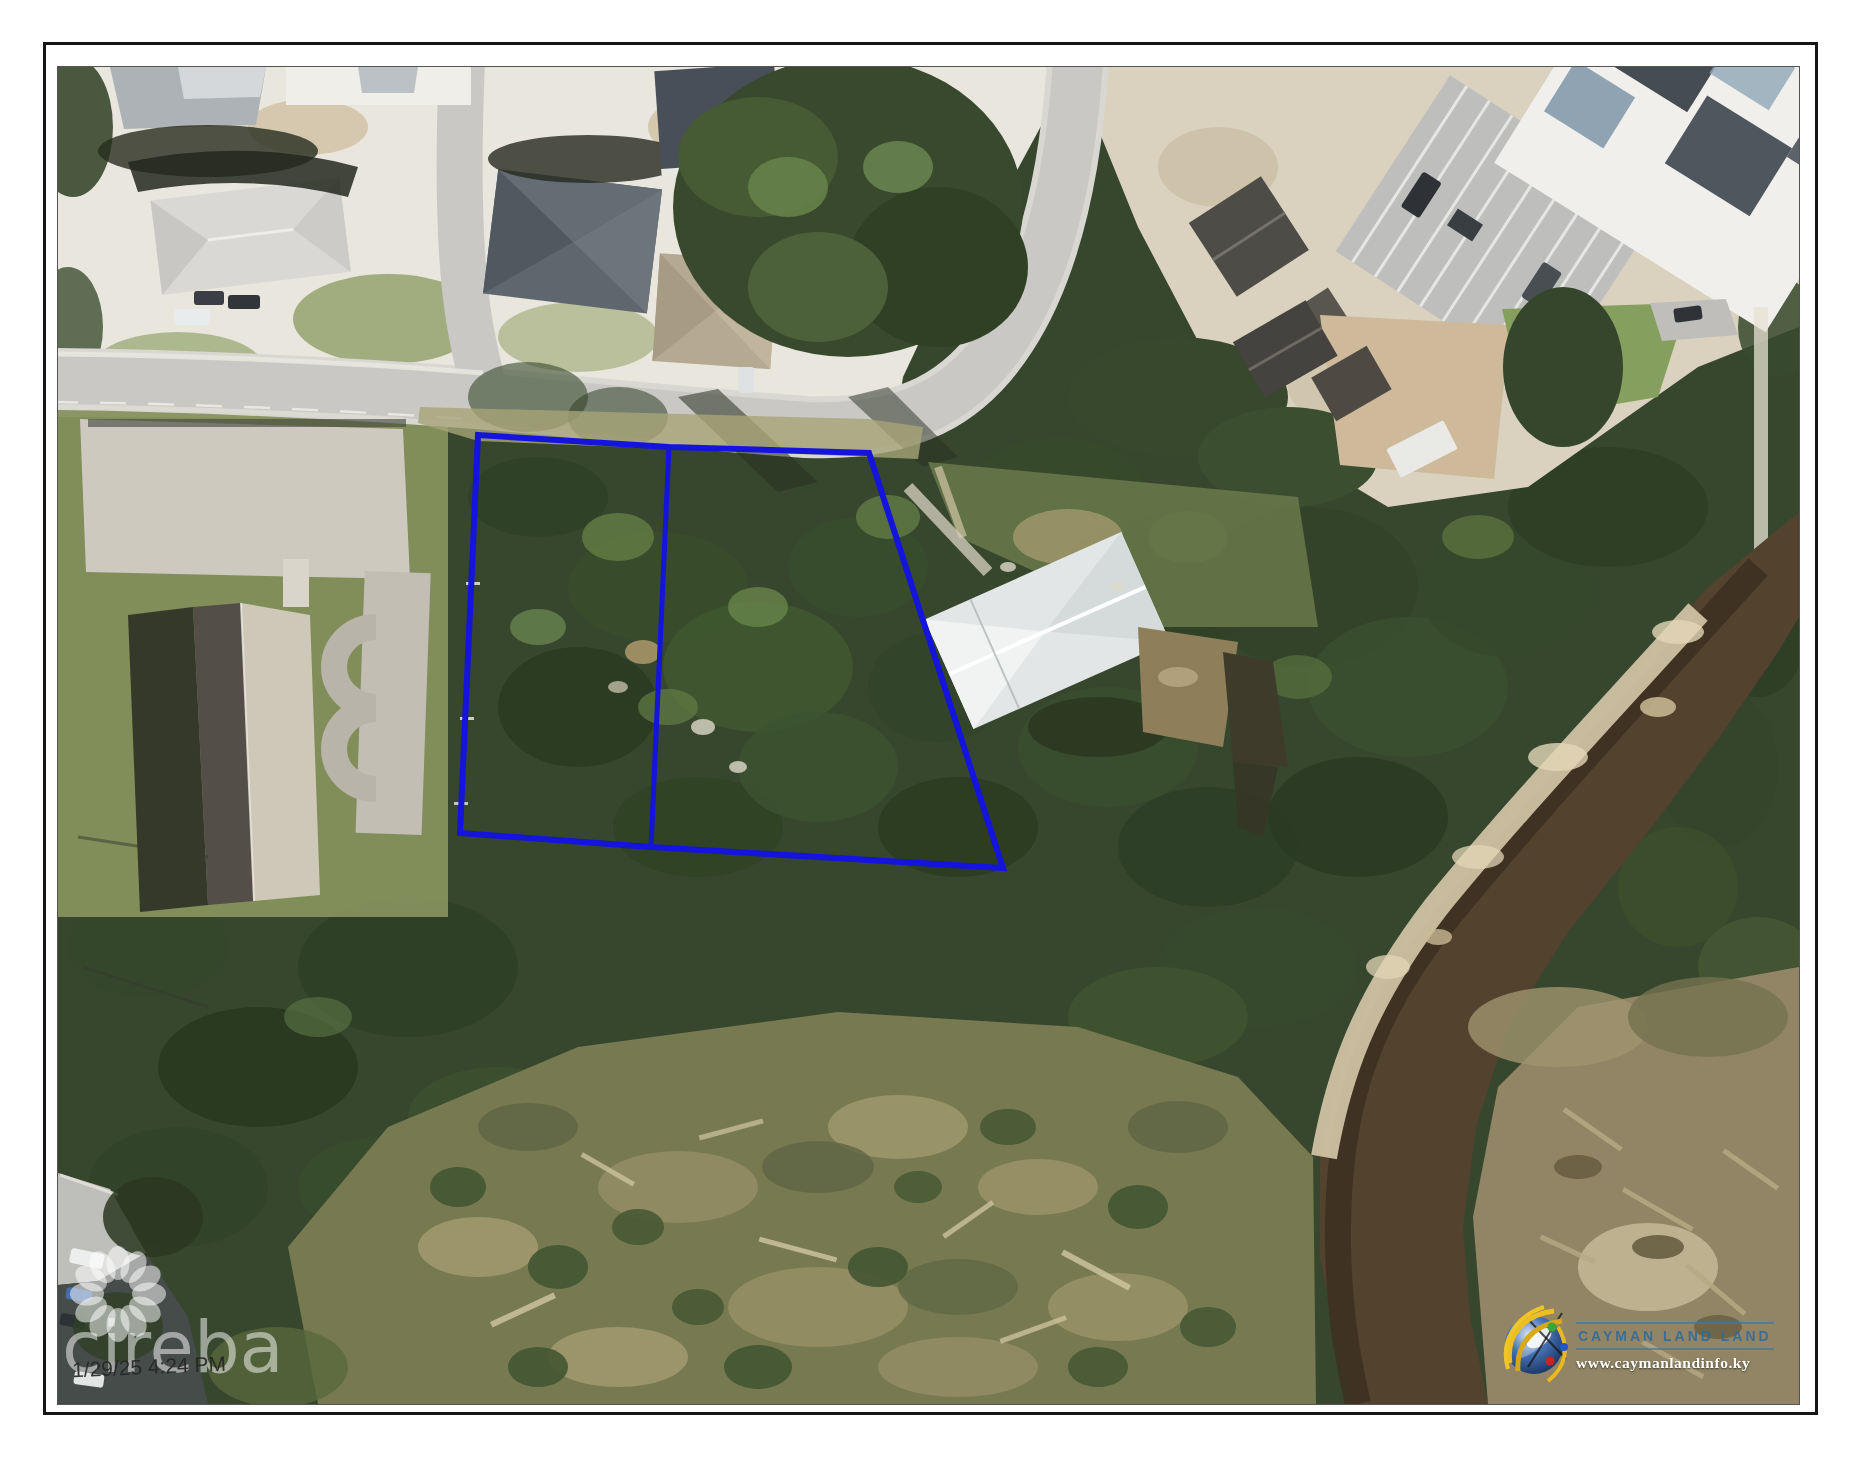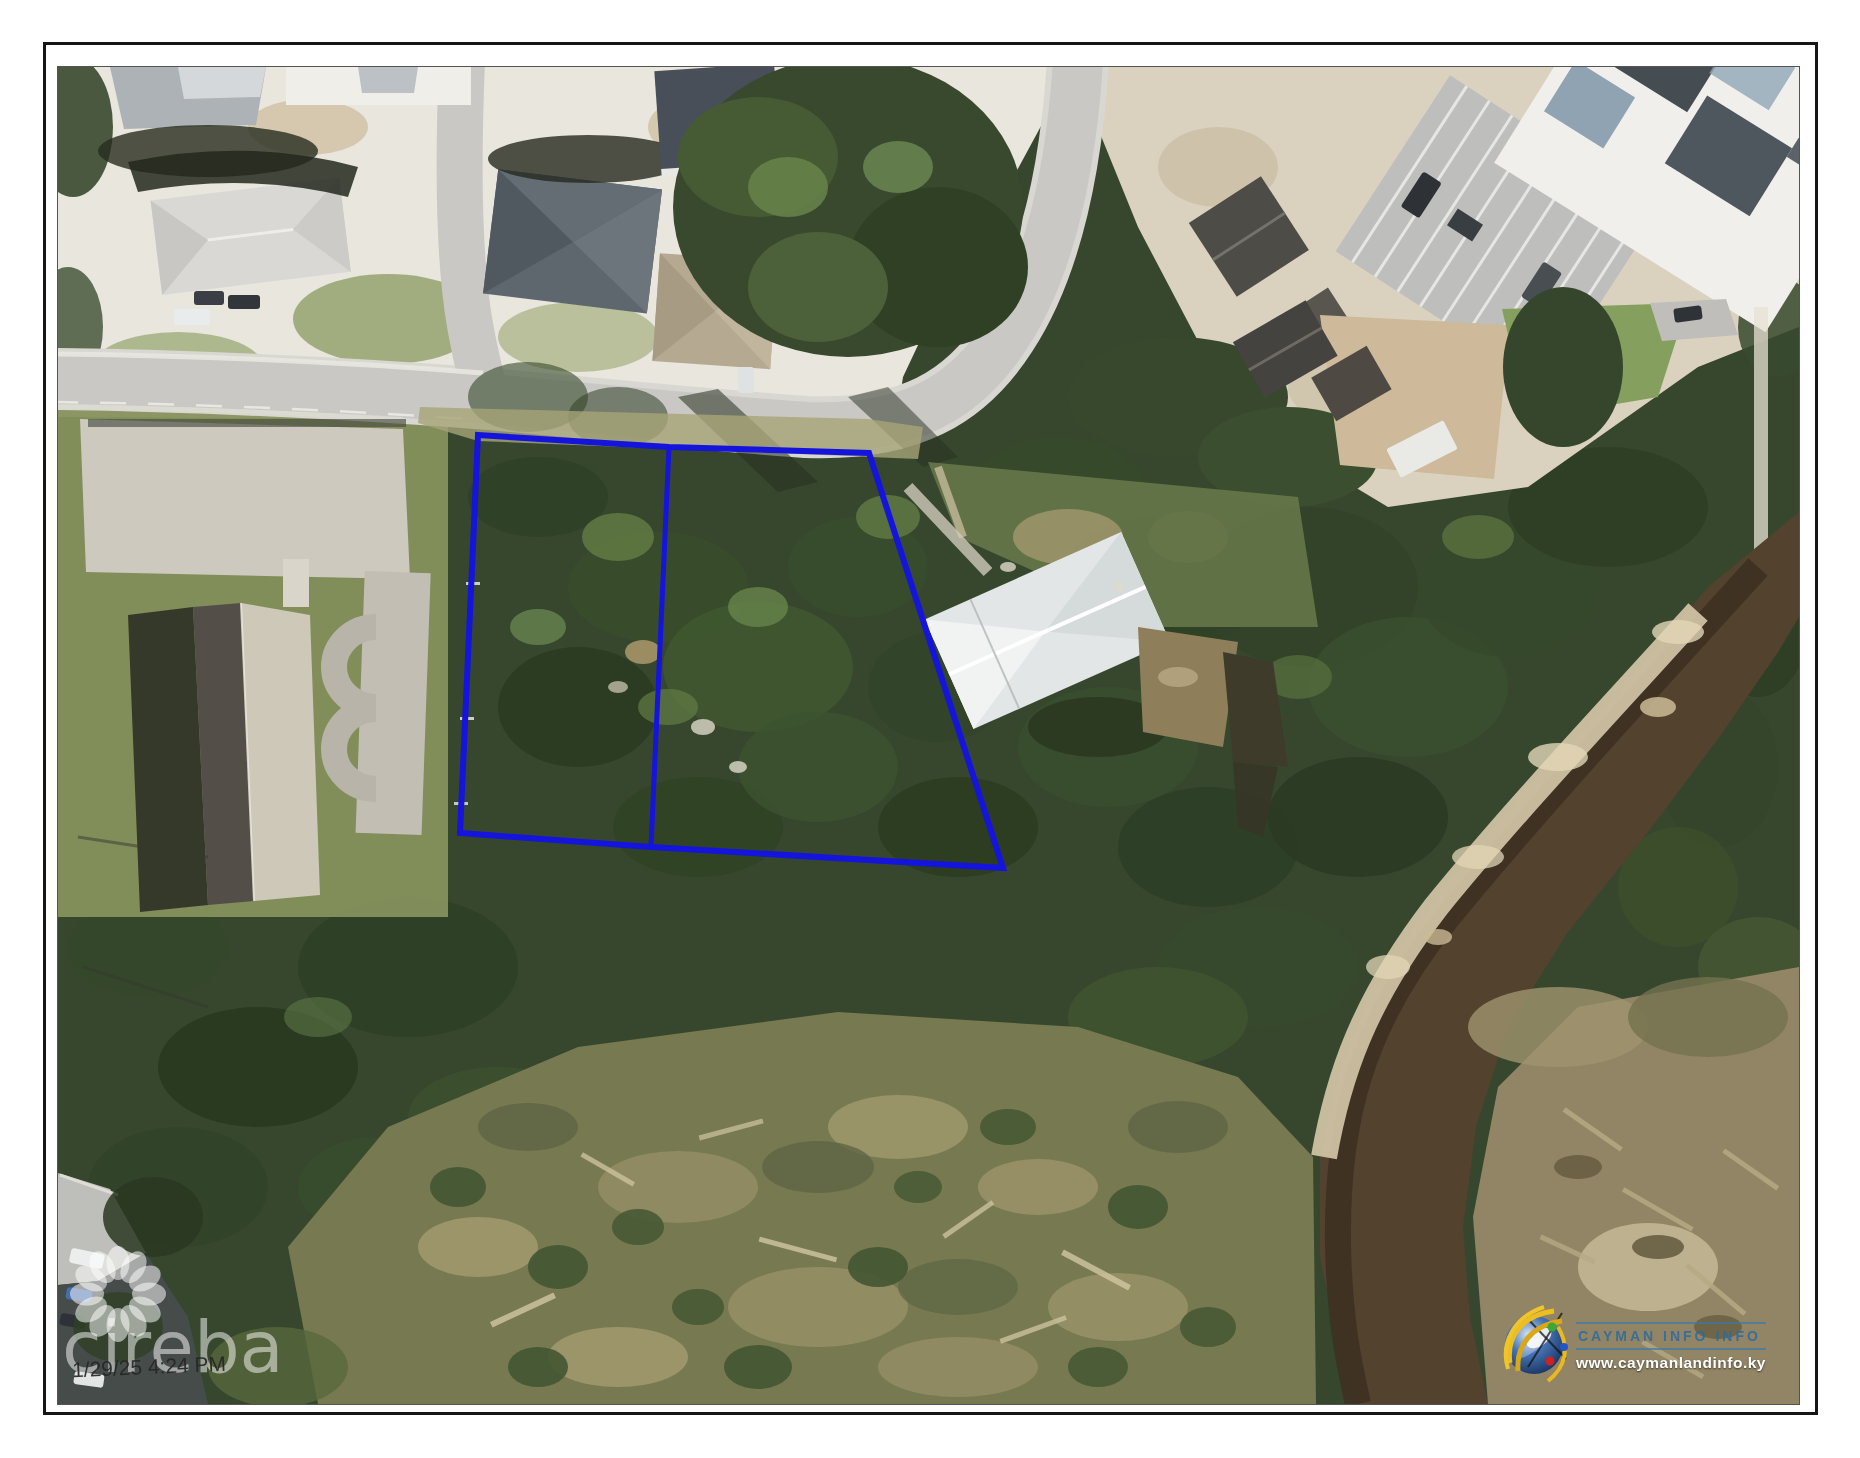--- a/index.html
+++ b/index.html
@@ -19,21 +19,21 @@
     color:rgba(38,38,38,0.92);transform:rotate(-2.5deg);white-space:nowrap;pointer-events:none;}
   
   .brandbox{position:absolute;left:1440px;top:1234px;width:300px;height:92px;
     display:flex;align-items:center;pointer-events:none;}
   .brand-globe{width:70px;height:84px;flex:0 0 auto;}
   .brand-col{margin-left:8px;}
   .brand-title{font-size:14px;font-weight:bold;letter-spacing:3px;white-space:nowrap;
     color:rgba(44,106,160,0.85);border-top:2px solid rgba(58,120,170,0.70);
     border-bottom:2px solid rgba(58,120,170,0.70);padding:4px 2px;}
   .brand-url{margin-top:4px;font-size:15.5px;font-weight:bold;letter-spacing:0.5px;
-    color:#ffffff;text-shadow:0 1px 2px rgba(0,0,0,0.6);white-space:nowrap;}
+    color:#ffffff;text-shadow:0 1px 2px rgba(0,0,0,0.6);white-space:nowrap;font-family:Liberation Serif, serif;}
   .parcel-line{fill:none;stroke:#1414dc;stroke-width:6;stroke-linejoin:miter;}
   .parcel-div{fill:none;stroke:#1414dc;stroke-width:5;}
 </style>
 </head>
 <body>
 
 <div id="stage">
   <div id="frame"></div>
 
   <div id="photo">
@@ -379,18 +379,18 @@
         <path d="M64,8 L30,62" stroke="#141414" stroke-width="2" opacity=".75"></path>
         <path d="M56,6 C24,10 8,32 12,58" stroke="#edbe22" stroke-width="5" fill="none"></path>
         <path d="M64,16 C34,20 18,40 20,66" stroke="#d8a816" stroke-width="5" fill="none"></path>
         <path d="M46,2 C16,12 2,38 10,64" stroke="#f0c52a" stroke-width="4" fill="none"></path>
         <path d="M60,22 C72,42 68,62 50,76" stroke="#e9b91f" stroke-width="4" fill="none"></path>
         <circle cx="54" cy="22" r="4.5" fill="#3aa832"></circle>
         <circle cx="52" cy="56" r="4.5" fill="#cc2222"></circle>
         <circle cx="66" cy="42" r="4" fill="#2255cc"></circle>
       </svg>
       <div class="brand-col">
-        <div class="brand-title">CAYMAN INFO INFO</div>
+        <div class="brand-title">CAYMAN LAND LAND</div>
         <div class="brand-url">www.caymanlandinfo.ky</div>
       </div>
     </div>
   </div>
 </div>
 
 </body></html>

